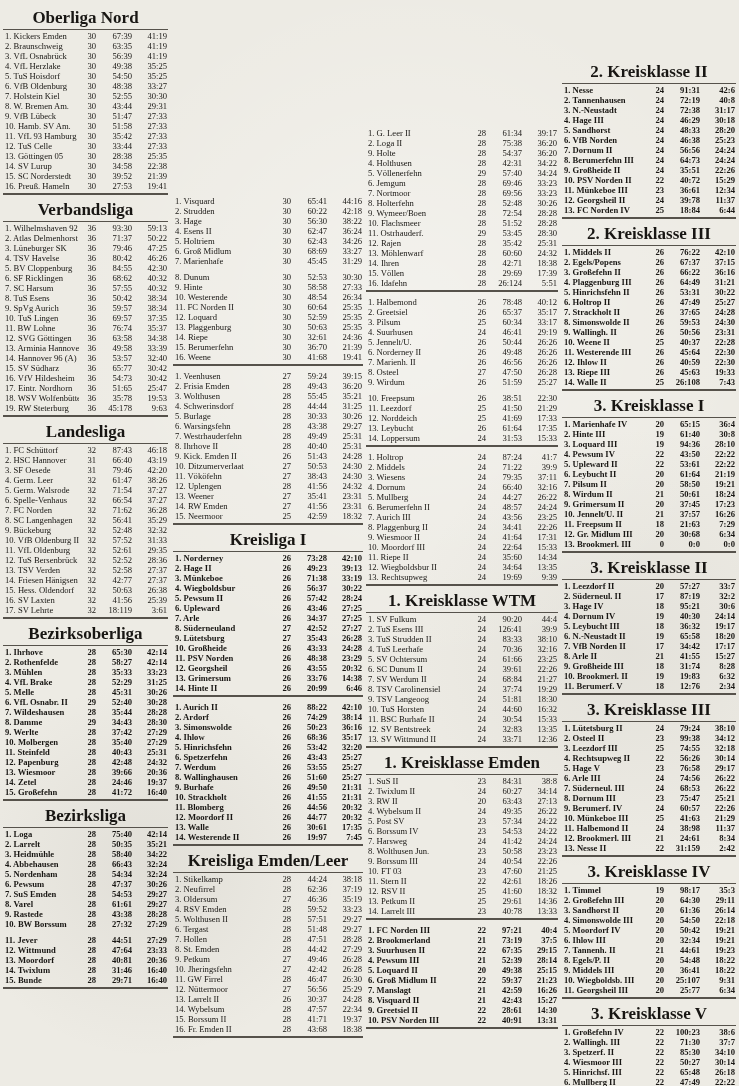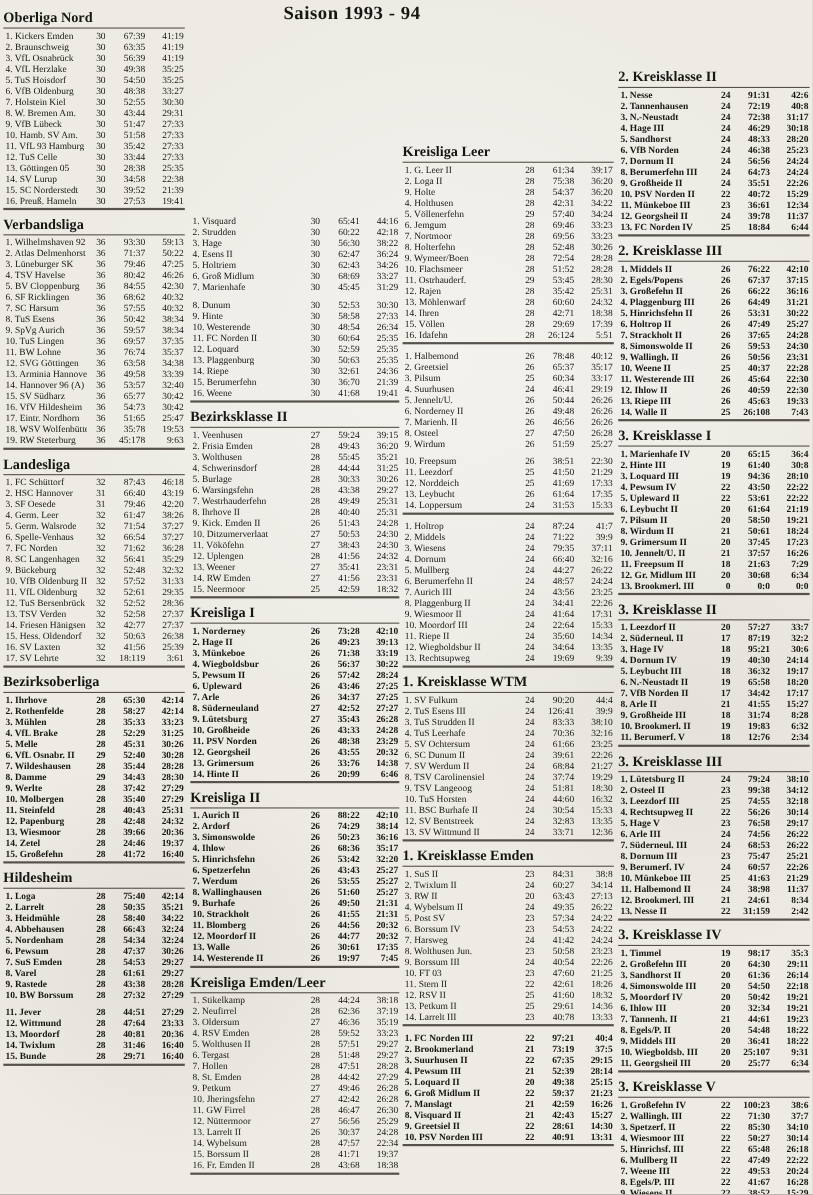--- a/index.html
+++ b/index.html
@@ -17,41 +17,40 @@
     position:absolute; left:180px; top:2px; width:280px; margin:0;
     text-align:center; font-size:17px; font-weight:bold; letter-spacing:.5px;
   }
   .col{position:absolute;}
   .col1{left:3px;   top:6px;   width:165px;}
   .col2{left:173px; top:196px; width:190px;}
   .col3{left:366px; top:128px; width:192px;}
   .col4{left:562px; top:60px;  width:174px;}
   .tbl{margin:0 0 5px 0; border-bottom:2px solid #56524b; padding-bottom:2px;}
   .tbl-title{
-    margin:2px 0 1px 0; padding:0 0 1px 0; text-align:left;
-    font-size:13px; font-weight:bold; border-bottom:1.5px solid #56524b;
+    margin:2px 0 1px 0; padding:0 0 1px 0; text-align:center;
+    font-size:17px; font-weight:bold; border-bottom:1.5px solid #56524b;
   }
   .row{display:flex; align-items:baseline; font-size:8.6px; line-height:10px; white-space:nowrap;}
   .row .club{flex:1 1 auto; overflow:hidden; text-overflow:clip; padding-left:2px;}
   .row .num{flex:0 0 auto; text-align:right;}
   .row .g{width:17px;}
   .row .f{width:36px;}
   .row .p{width:35px; padding-right:1px;}
   .gap-after{margin-bottom:6px;}
   
   .col1 .tbl:nth-of-type(4) .row, .col1 .tbl:nth-of-type(5) .row,
   .col2 .tbl:nth-of-type(3) .row, .col2 .tbl:nth-of-type(4) .row,
   .col3 .tbl:nth-of-type(6) .row,
   .col4 .row{font-weight:bold;}
 </style>
 </head>
 <body>
 
 <div class="page">
-  <h1 class="page-title">Saison 1993 - 94</h1>
   <div class="col col1">
       <section class="tbl">
         <h2 class="tbl-title">Oberliga Nord</h2>
         <div class="row">
           <span class="club">1. Kickers Emden</span>
           <span class="num g">30</span>
           <span class="num f">67:39</span>
           <span class="num p">41:19</span>
         </div>
         <div class="row">
@@ -454,21 +453,21 @@
           <span class="num p">19:37</span>
         </div>
         <div class="row">
           <span class="club">15. Großefehn</span>
           <span class="num g">28</span>
           <span class="num f">41:72</span>
           <span class="num p">16:40</span>
         </div>
       </section>
       <section class="tbl">
-        <h2 class="tbl-title">Hildesheim</h2>
+        <h2 class="tbl-title">Bezirksliga</h2>
         <div class="row">
           <span class="club">1. Loga</span>
           <span class="num g">28</span>
           <span class="num f">75:40</span>
           <span class="num p">42:14</span>
         </div>
         <div class="row">
           <span class="club">2. Larrelt</span>
           <span class="num g">28</span>
           <span class="num f">50:35</span>
@@ -647,21 +646,20 @@
           <span class="num p">21:39</span>
         </div>
         <div class="row">
           <span class="club">16. Weene</span>
           <span class="num g">30</span>
           <span class="num f">41:68</span>
           <span class="num p">19:41</span>
         </div>
       </section>
       <section class="tbl">
-        <h2 class="tbl-title">Bezirksklasse II</h2>
         <div class="row">
           <span class="club">1. Veenhusen</span>
           <span class="num g">27</span>
           <span class="num f">59:24</span>
           <span class="num p">39:15</span>
         </div>
         <div class="row">
           <span class="club">2. Frisia Emden</span>
           <span class="num g">28</span>
           <span class="num f">49:43</span>
@@ -827,21 +825,20 @@
           <span class="num p">14:38</span>
         </div>
         <div class="row">
           <span class="club">14. Hinte II</span>
           <span class="num g">26</span>
           <span class="num f">20:99</span>
           <span class="num p">6:46</span>
         </div>
       </section>
       <section class="tbl">
-        <h2 class="tbl-title">Kreisliga II</h2>
         <div class="row">
           <span class="club">1. Aurich II</span>
           <span class="num g">26</span>
           <span class="num f">88:22</span>
           <span class="num p">42:10</span>
         </div>
         <div class="row">
           <span class="club">2. Ardorf</span>
           <span class="num g">26</span>
           <span class="num f">74:29</span>
@@ -1015,21 +1012,20 @@
         <div class="row">
           <span class="club">16. Fr. Emden II</span>
           <span class="num g">28</span>
           <span class="num f">43:68</span>
           <span class="num p">18:38</span>
         </div>
       </section>
     </div>
   <div class="col col3">
       <section class="tbl">
-        <h2 class="tbl-title">Kreisliga Leer</h2>
         <div class="row">
           <span class="club">1. G. Leer II</span>
           <span class="num g">28</span>
           <span class="num f">61:34</span>
           <span class="num p">39:17</span>
         </div>
         <div class="row">
           <span class="club">2. Loga II</span>
           <span class="num g">28</span>
           <span class="num f">75:38</span>

